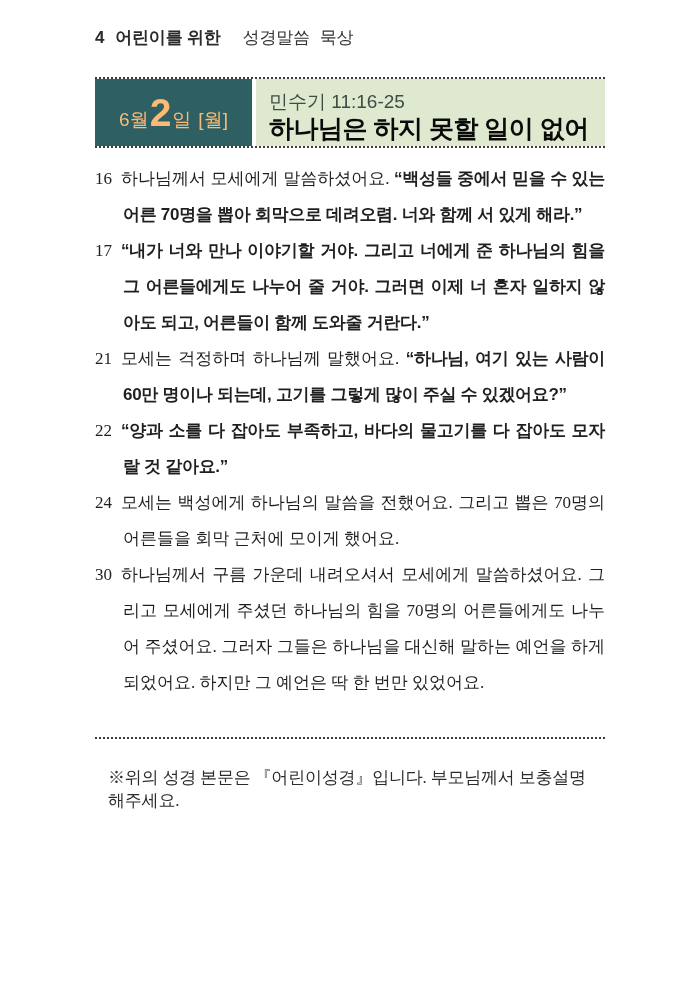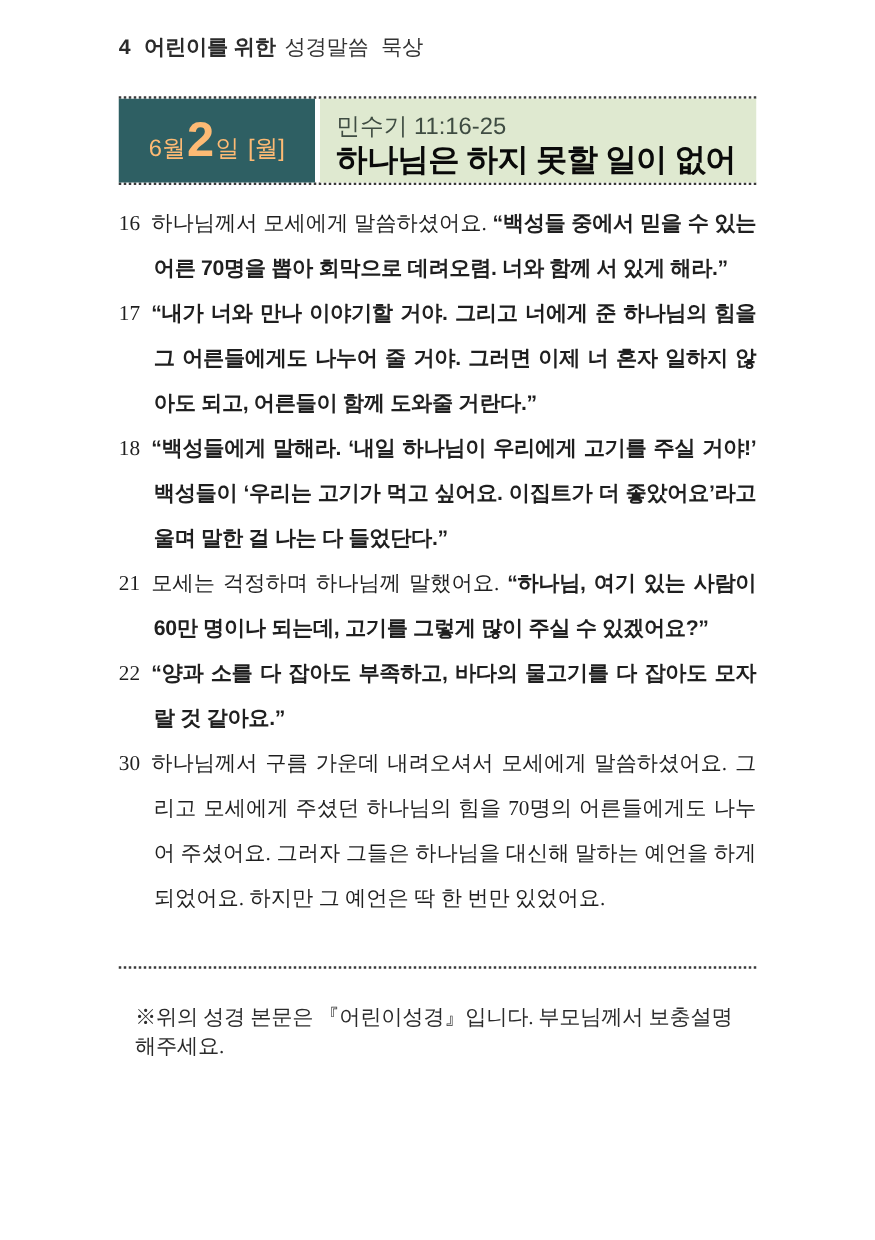--- a/index.html
+++ b/index.html
@@ -9,21 +9,21 @@
     padding:26px 95px 0 95px;
     font-family:"Liberation Serif", serif;
     color:var(--body-text, #1f1f1f);
     background:#ffffff;
   }
   .running-header {
     font-family:"Liberation Sans", sans-serif;
     font-size:17px; color:#2b2b2b; letter-spacing:-0.2px;
   }
   .pagenum  { font-weight:600; margin-right:11px; }
-  .rh-main  { font-weight:600; margin-right:7px; }
+  .rh-main  { font-weight:600; margin-right:22px; }
   .rh-sub   { font-weight:400; color:#333;font-family:Liberation Mono, monospace; }
 
   .lesson-strip {
     margin-top:28px;
     display:flex;
     border-top:2px dotted var(--rule, #3a3a3a);
     border-bottom:2px dotted var(--rule, #3a3a3a);
     height:71px; box-sizing:border-box;
   }
   .date-box {
@@ -92,23 +92,23 @@
     </div>
     <div class="title-box">
       <div class="scripture-ref">민수기 11:16-25</div>
       <div class="lesson-title">하나님은 하지 못할 일이 없어요!</div>
     </div>
   </div>
 
   <div class="verses">
       <p class="verse"><span class="vnum">16</span><span class="narr">하나님께서 모세에게 말씀하셨어요. </span><span class="quote">“백성들 중에서 믿을 수 있는 어른 70명을 뽑아 회막으로 데려오렴. 너와 함께 서 있게 해라.”</span></p>
       <p class="verse"><span class="vnum">17</span><span class="quote">“내가 너와 만나 이야기할 거야. 그리고 너에게 준 하나님의 힘을 그 어른들에게도 나누어 줄 거야. 그러면 이제 너 혼자 일하지 않아도 되고, 어른들이 함께 도와줄 거란다.”</span></p>
-      <p class="verse"><span class="vnum">18</span><span class="quote">“백성들에게 말해라. ‘내일 하나님이 우리에게 고기를 주실 거야!’ 백성들이 ‘우리는 고기가 먹고 싶어요. 이집트가 더 좋았어요’라고 울며 말한 걸 나는 다 들었단다.”</span></p>
       <p class="verse"><span class="vnum">21</span><span class="narr">모세는 걱정하며 하나님께 말했어요. </span><span class="quote">“하나님, 여기 있는 사람이 60만 명이나 되는데, 고기를 그렇게 많이 주실 수 있겠어요?”</span></p>
       <p class="verse"><span class="vnum">22</span><span class="quote">“양과 소를 다 잡아도 부족하고, 바다의 물고기를 다 잡아도 모자랄 것 같아요.”</span></p>
+      <p class="verse"><span class="vnum">24</span><span class="narr">모세는 백성에게 하나님의 말씀을 전했어요. 그리고 뽑은 70명의 어른들을 회막 근처에 모이게 했어요.</span></p>
       <p class="verse"><span class="vnum">30</span><span class="narr">하나님께서 구름 가운데 내려오셔서 모세에게 말씀하셨어요. 그리고 모세에게 주셨던 하나님의 힘을 70명의 어른들에게도 나누어 주셨어요. 그러자 그들은 하나님을 대신해 말하는 예언을 하게 되었어요. 하지만 그 예언은 딱 한 번만 있었어요.</span></p>
     </div>
 
   <div class="footnote-wrap">
     <p class="footnote">※위의 성경 본문은 『어린이성경』입니다. 부모님께서 보충설명 해주세요.</p>
   </div>
 
 </div>
 
 </body></html>

